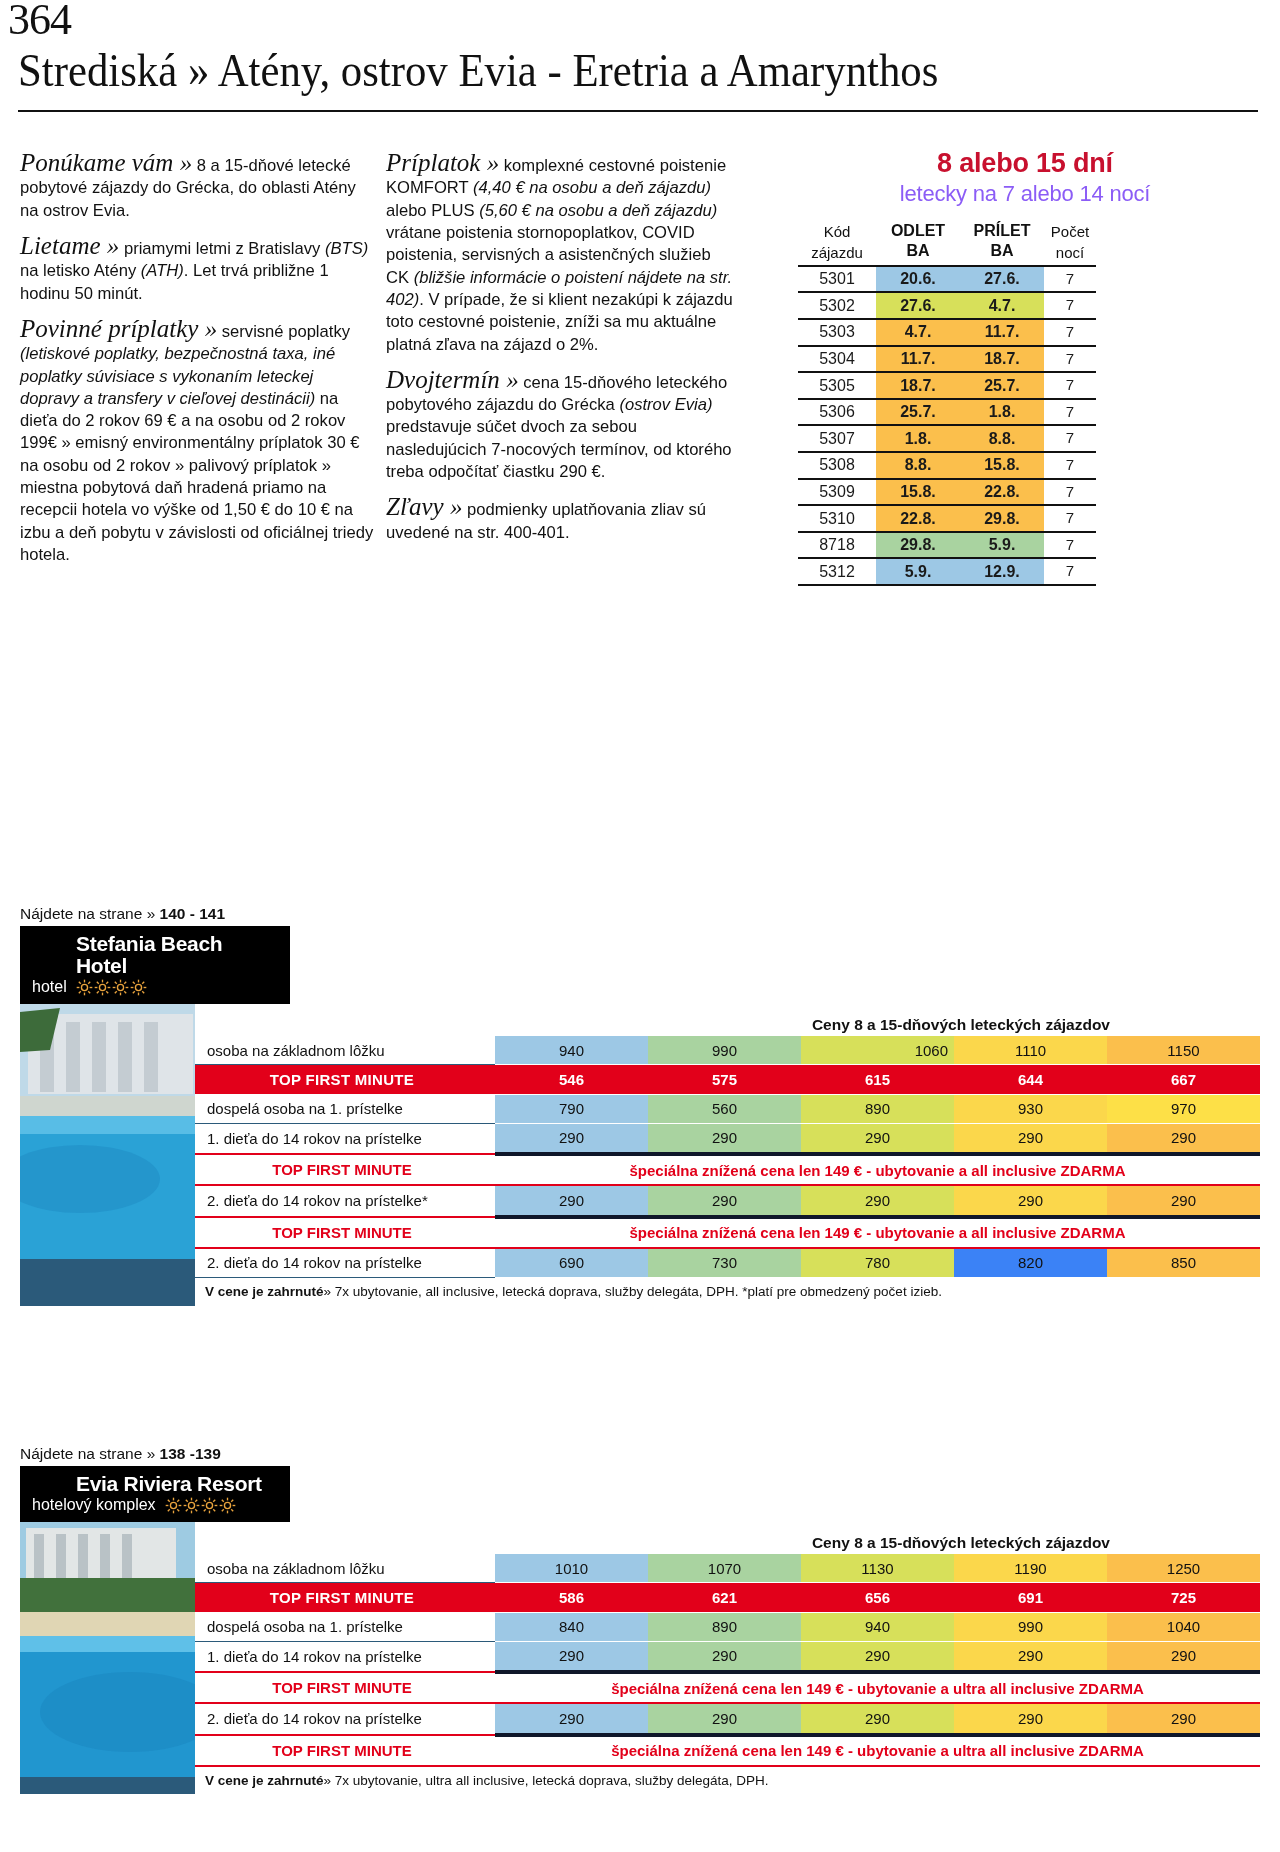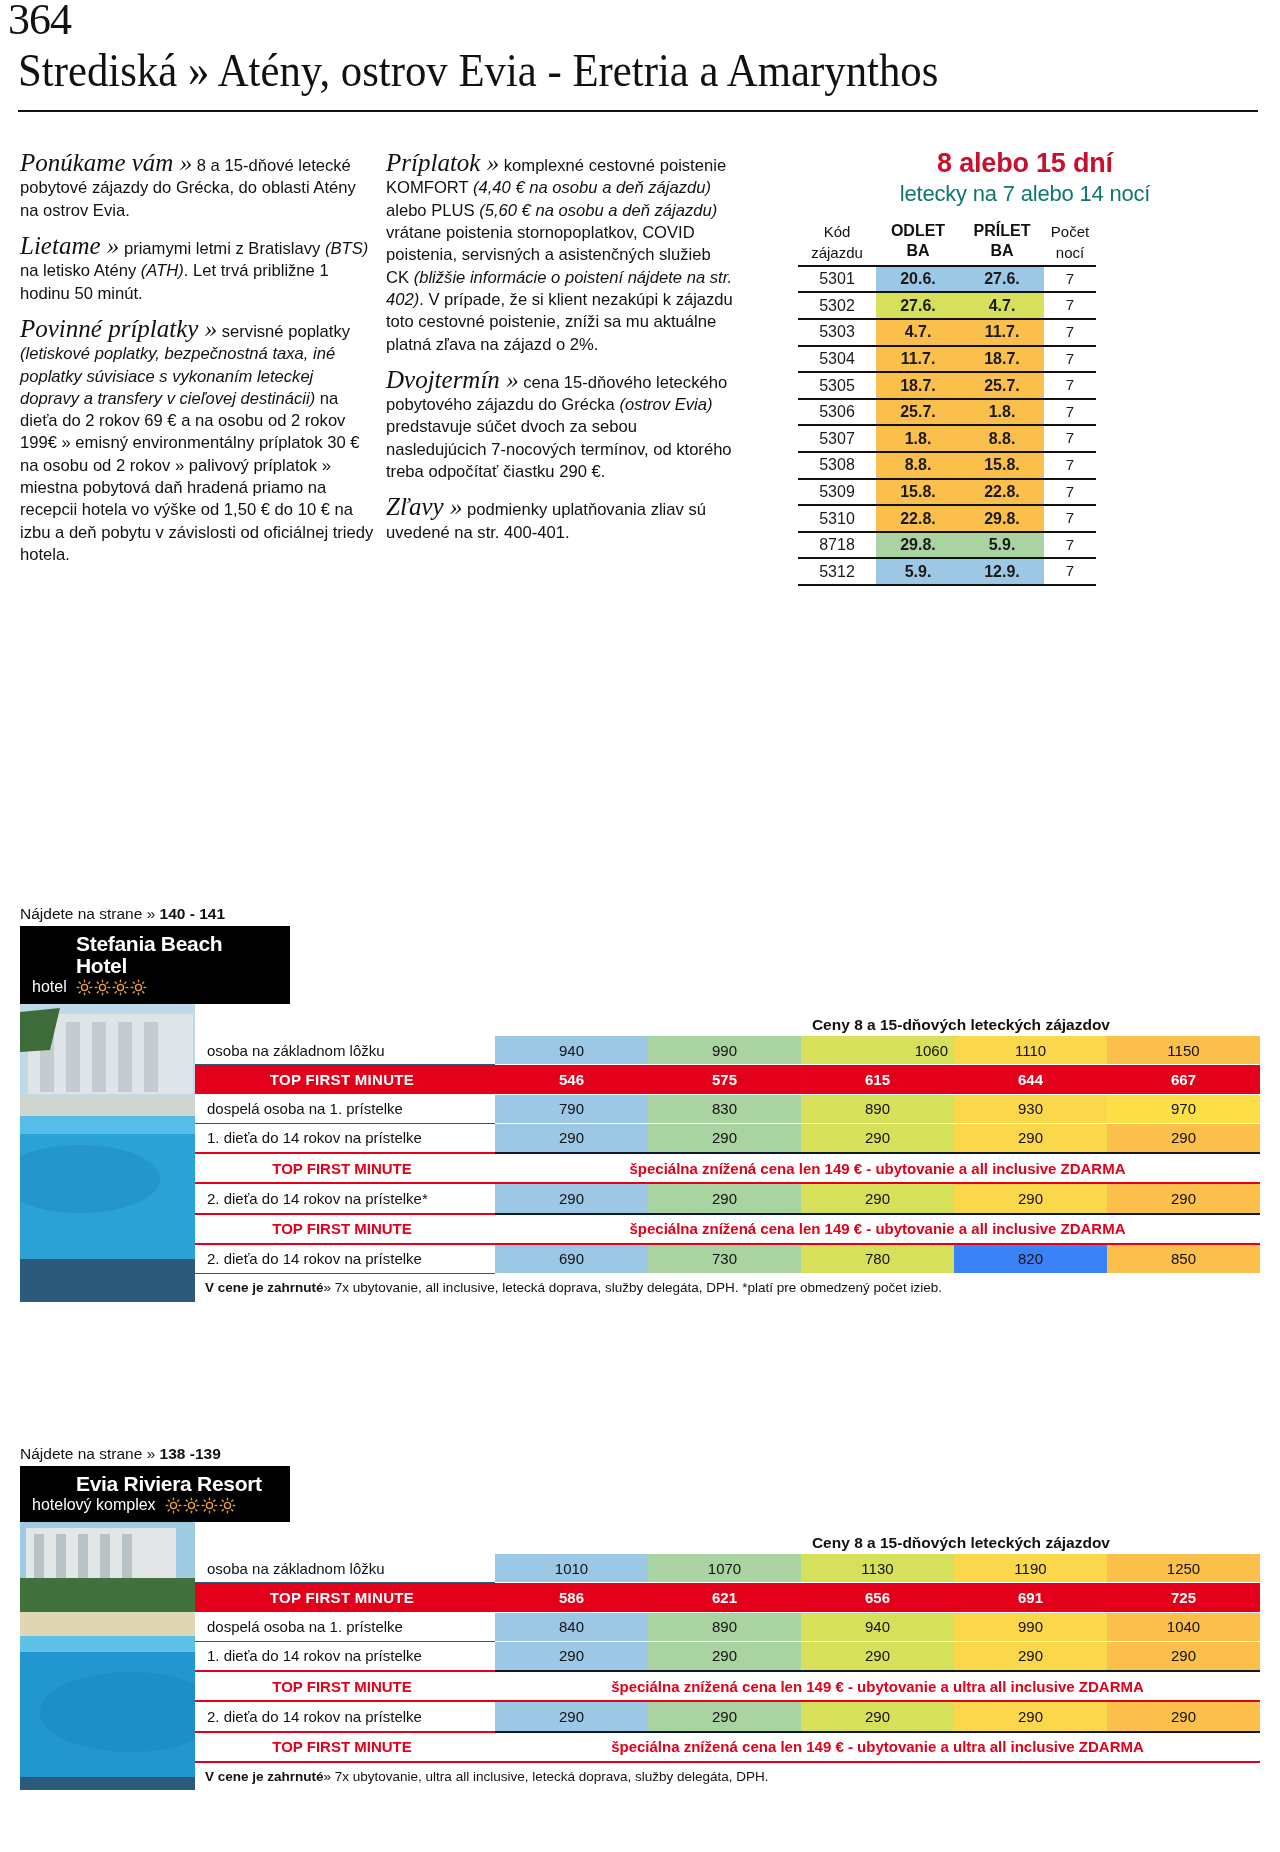--- a/index.html
+++ b/index.html
@@ -42,21 +42,21 @@
   .blk { margin-bottom:11px; text-align:left; }
   em.i { font-style:italic; }
 
   
   .dep { position:absolute; left:790px; top:148px; width:470px; }
   .dep-h1 {
     text-align:center; color:#c8102e;
     font-size:27px; font-weight:bold; letter-spacing:-0.2px;
   }
   .dep-h2 {
-    text-align:center; color:#0f766e; font-size:22px;
+    text-align:center; color:#8b5cf6; font-size:22px;
     margin-top:2px; letter-spacing:-0.2px;
   }
   table.dep-t { border-collapse:collapse; width:298px; margin:14px 0 0 8px; }
   table.dep-t th {
     font-size:15px; font-weight:normal; color:#111;
     padding:1px 4px; text-align:center; vertical-align:bottom;
     line-height:1.15;
   }
   table.dep-t th.b { font-weight:bold; font-size:16px; }
   table.dep-t thead tr:last-child th { border-bottom:2.5px solid #111; padding-bottom:4px; }
@@ -108,21 +108,21 @@
     background:#e2001a; color:#fff; text-align:center; font-weight:bold;
     letter-spacing:0.3px; border-bottom:1.6px solid #fff; padding-left:0;
   }
   table.pr tr.special td.lbl {
     background:#fff; color:#e2001a; text-align:center; font-weight:bold;
     border-bottom:2px solid #e2001a; border-top:2px solid #e2001a;
     letter-spacing:0px; padding-left:0;
   }
   table.pr tr.special td.spanall {
     background:#fff; color:#e2001a; font-weight:bold; font-size:15px;
-    border-bottom:2px solid #e2001a; border-top:2px solid #0f172a;
+    border-bottom:2px solid #e2001a; border-top:4px solid #0f172a;
   }
   table.pr tr.note td {
     background:#fff; text-align:left; font-size:13.5px; padding:6px 10px;
     border-bottom:none; border-top:1.6px solid #2b5a7a; color:#111;
   }
   table.pr tr.note b { font-weight:bold; }
 </style>
 </head>
 <body>
 
@@ -338,21 +338,21 @@
                   <td class="lbl">TOP FIRST MINUTE</td>
                   <td>546</td>
                   <td>575</td>
                   <td>615</td>
                   <td>644</td>
                   <td>667</td>
                 </tr>
                 <tr>
                   <td class="lbl">dospelá osoba na 1. prístelke</td>
                   <td style="background: rgb(157, 200, 229);">790</td>
-                  <td style="background: rgb(169, 211, 160);">830</td>
+                  <td style="background: rgb(169, 211, 160);">560</td>
                   <td style="background: rgb(215, 224, 90);">890</td>
                   <td style="background: rgb(251, 215, 75);">930</td>
                   <td style="background: #fde047;">970</td>
                 </tr>
                 <tr>
                   <td class="lbl">1. dieťa do 14 rokov na prístelke</td>
                   <td style="background: rgb(157, 200, 229);">290</td>
                   <td style="background: rgb(169, 211, 160);">290</td>
                   <td style="background: rgb(215, 224, 90);">290</td>
                   <td style="background: rgb(251, 215, 75);">290</td>

